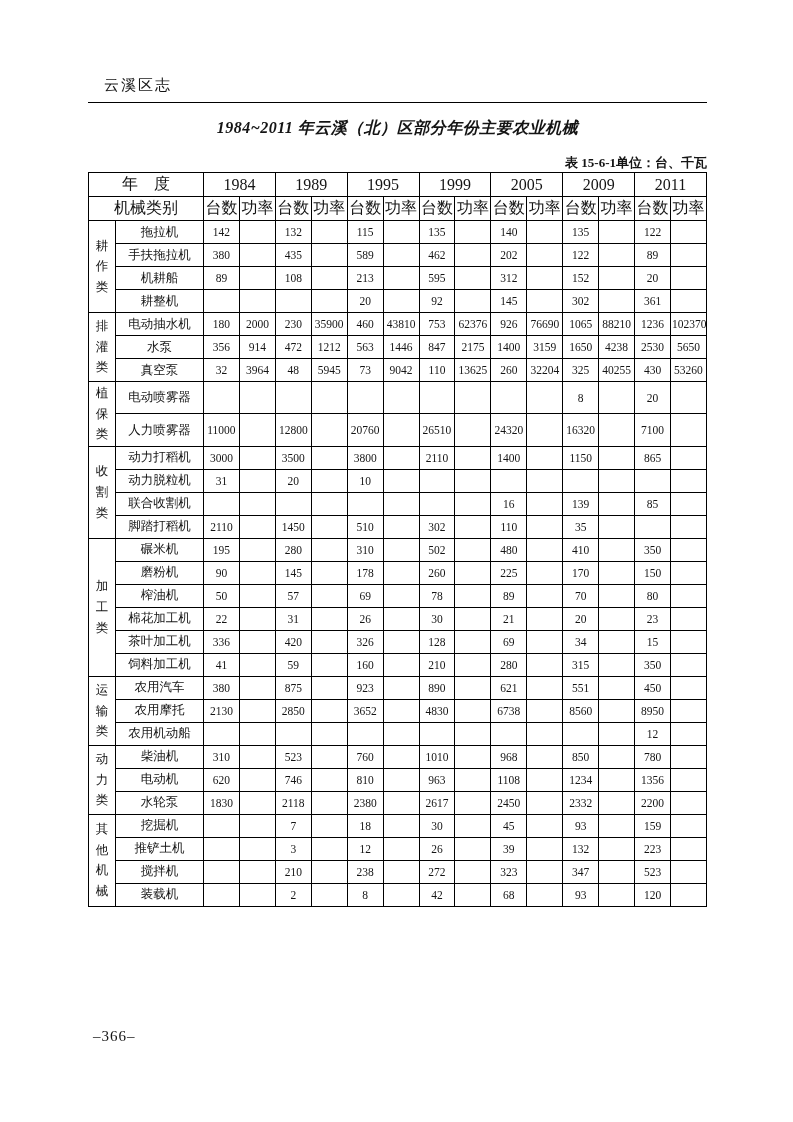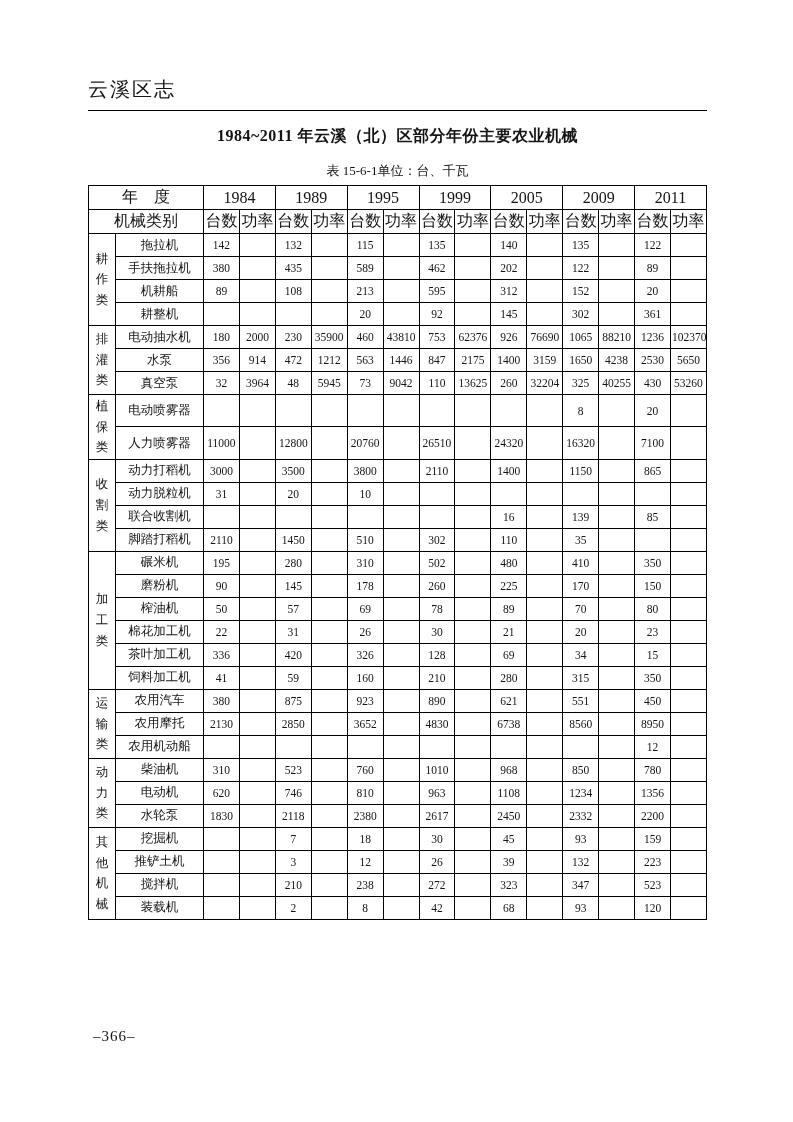--- a/index.html
+++ b/index.html
@@ -9,22 +9,23 @@
     font-family: "Liberation Serif", "DejaVu Serif", serif;
     color: #141414;
     overflow: hidden;
   }
   .page {
     position: relative;
     width: 793px; height: 1122px;
     padding: 76px 86px 0 88px;
   }
   .running-header {
-    font-size: 20px;
+    font-size: 15px;
     letter-spacing: 2px;
+    margin-left: 16px;
   }
   .header-rule {
     border-bottom: 1.5px solid #000;
     margin-top: 7px;
   }
   .section-heading {
     margin-top: 34px;
     font-size: 16px;
     font-weight: bold;
     letter-spacing: 1px;
@@ -35,28 +36,29 @@
     line-height: 1.82;
     text-align: justify;
     text-indent: 2em;
   }
   .table-title {
     margin-top: 15px;
     text-align: center;
     font-size: 16px;
     font-weight: bold;
     letter-spacing: 0.5px;
+    font-style: italic;
   }
   .table-meta {
     margin-top: 15px;
-    margin-bottom: 5px;
     display: flex;
-    justify-content: center;
+    justify-content: flex-end;
     align-items: flex-end;
     font-size: 13px;
+    font-weight: bold;
   }
   table.data-table {
     width: 100%;
     border-collapse: collapse;
     table-layout: fixed;
     font-size: 12px;
   }
   table.data-table th, table.data-table td {
     border: 1px solid #000;
     height: 23px;

